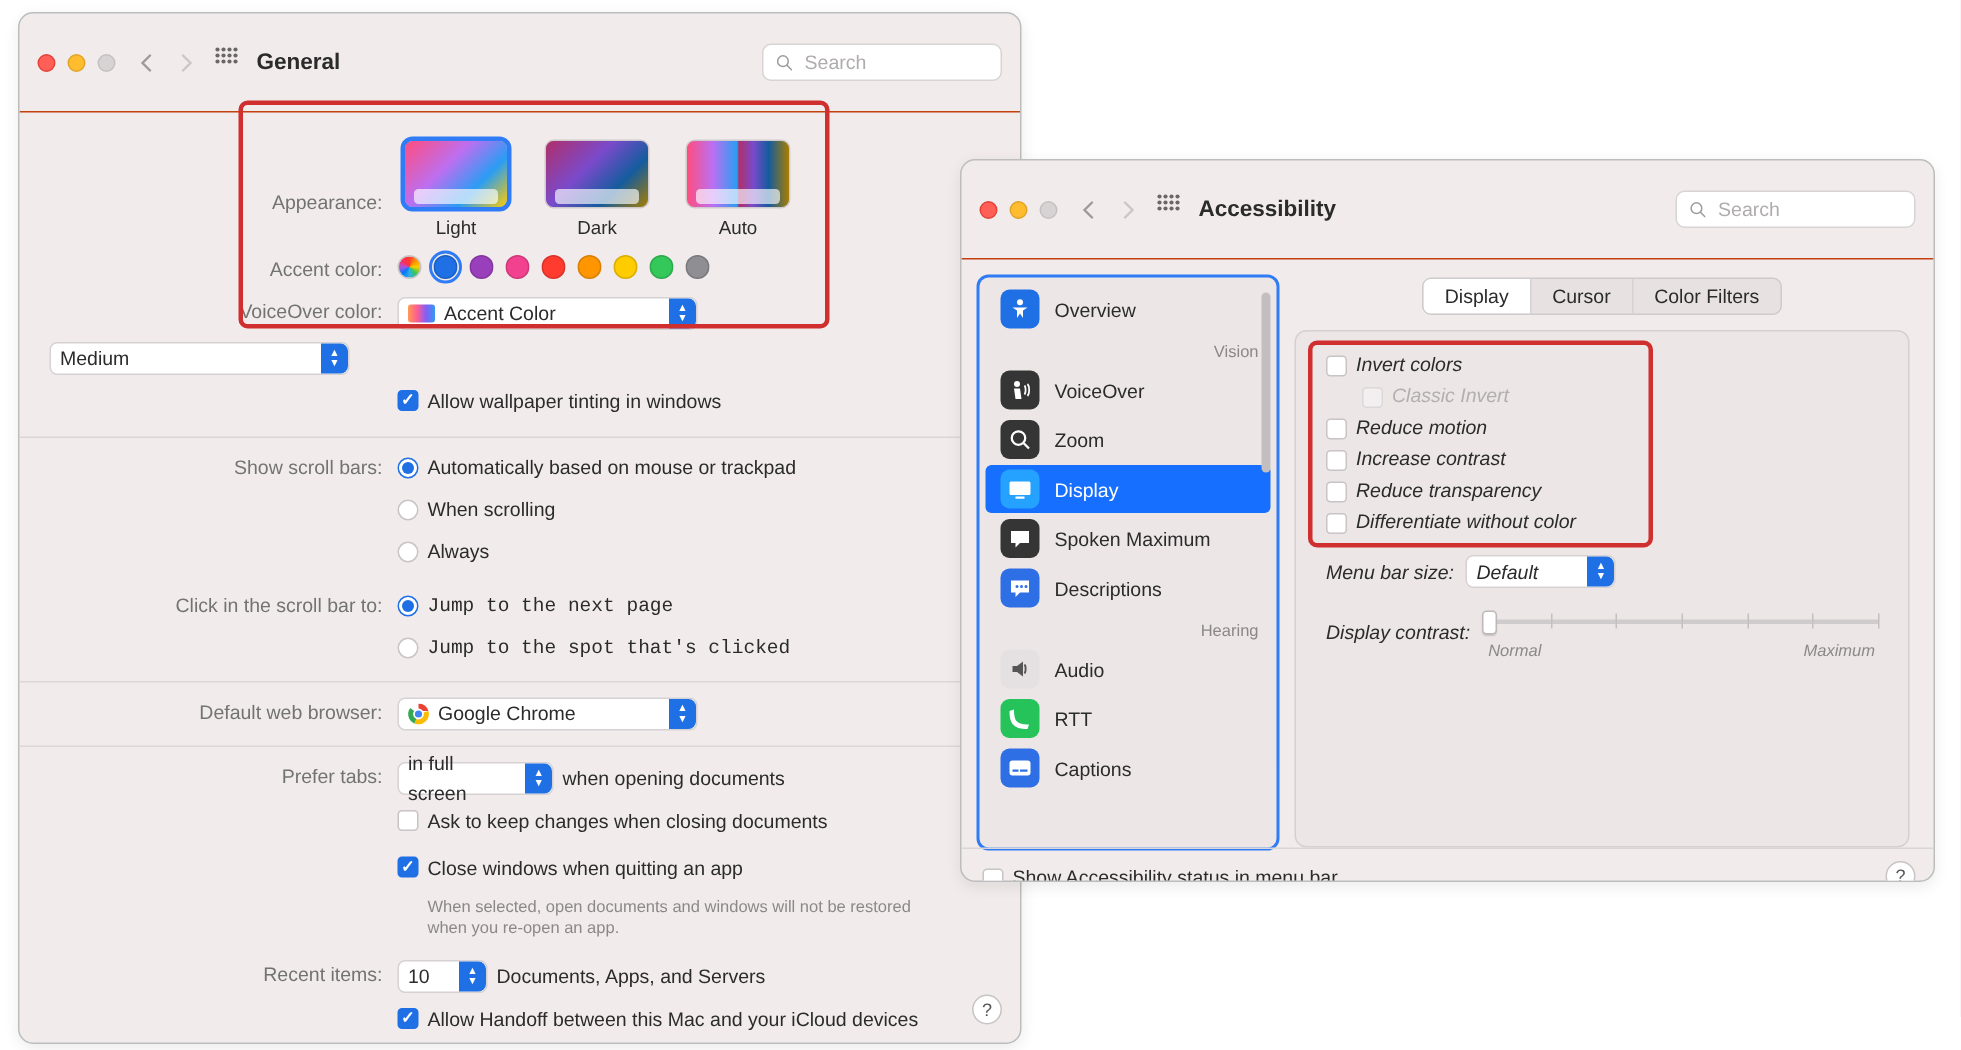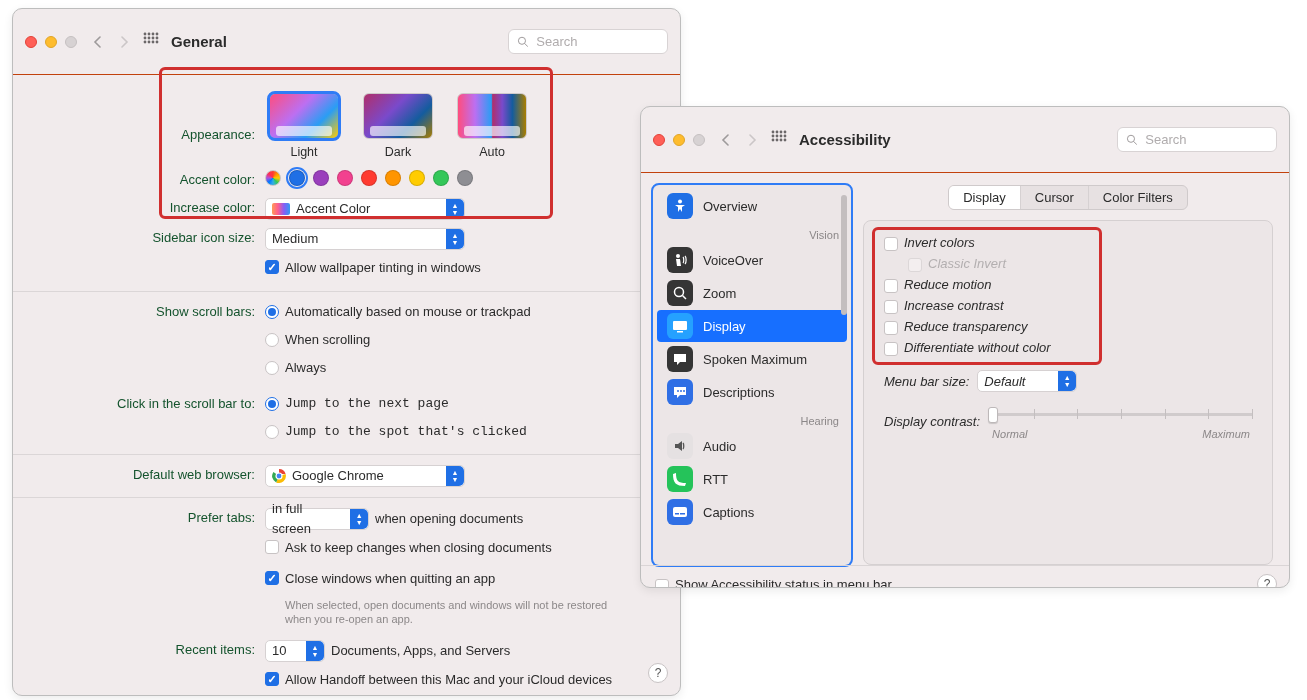--- a/index.html
+++ b/index.html
@@ -47,21 +47,21 @@
     background:#fff; border:1px solid #d8d3d4;
     border-radius:6px; padding:3px 8px; width:160px; color:#8e8a8b;
   }
   .search svg { width:13px; height:13px; }
   .search input { border:none; outline:none; background:transparent; font-size:13px; width:100%; color:#333;}
   .search input::placeholder { color:#b0acad; }
 
   
   .gen-body { padding: 14px 0 18px 0; }
   .row { display:flex; align-items:flex-start; padding: 4px 20px; }
-  .row .lbl { width: 232px; text-align:right; padding-right:10px; color:#14532d; line-height:20px; }
+  .row .lbl { width: 232px; text-align:right; padding-right:10px; color:#737373; line-height:20px; }
   .row .val { flex:1; display:flex; flex-wrap:wrap; align-items:center; gap:6px; line-height:20px; }
   .divider { height:1px; background:#dbd6d7; margin:6px 0; }
 
   .red-box-gen {
     position:absolute; left:146px; top:58px; width:394px; height:152px;
     border:3px solid #d02f2f; border-radius:6px; pointer-events:none;
   }
 
   
   .thumbs { display:flex; gap:16px; }
@@ -257,32 +257,31 @@
           <div class="sw" style="background:#ff3b30"></div>
           <div class="sw" style="background:#ff9500"></div>
           <div class="sw" style="background:#ffcc00"></div>
           <div class="sw" style="background:#34c759"></div>
           <div class="sw" style="background:#8e8e93"></div>
         </div>
       </div>
     </div>
 
     <div class="row">
-      <div class="lbl">Increase color:</div>
+      <div class="lbl">VoiceOver color:</div>
       <div class="val">
         <div class="select" style="width:200px">
           <div class="grad-chip"></div>
           <span>Accent Color</span>
           <div class="stepper">▲<br>▼</div>
         </div>
       </div>
     </div>
 
     <div class="row">
-      <div class="lbl">Sidebar icon size:</div>
       <div class="val">
         <div class="select" style="width:200px">
           <span>Medium</span>
           <div class="stepper">▲<br>▼</div>
         </div>
       </div>
     </div>
 
     <div class="row">
       <div class="lbl"></div>

